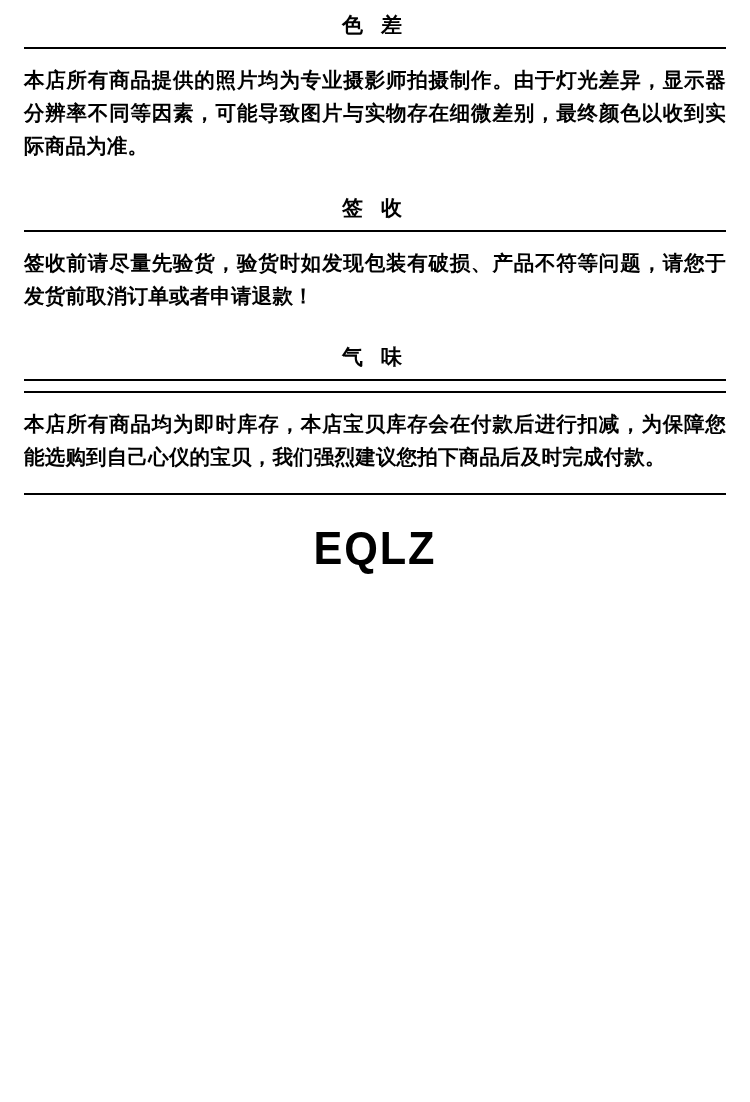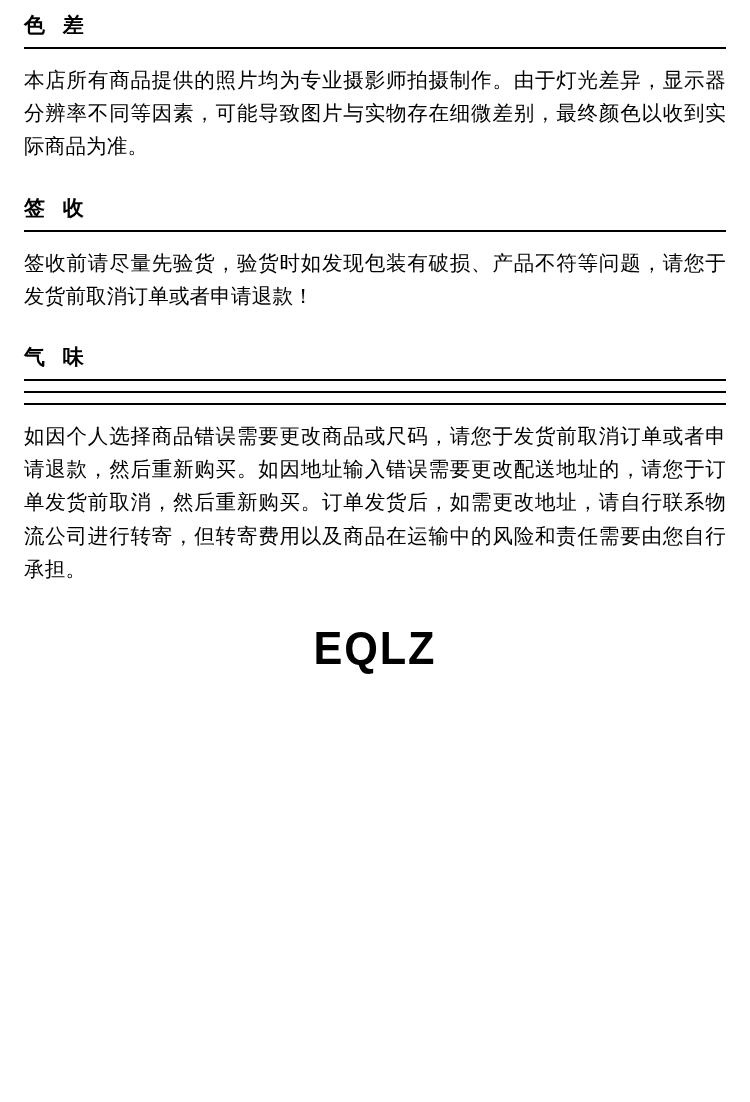--- a/index.html
+++ b/index.html
@@ -18,21 +18,21 @@
     width: 750px;
     height: 1102px;
     box-sizing: border-box;
     padding: 0 24px;
     position: relative;
   }
   .section {
     width: 100%;
   }
   .section-title {
-    text-align: left;
+    text-align: center;
     font-size: 21px;
     font-weight: 700;
     letter-spacing: 6px;
     line-height: 1;
     padding-top: 14px;
     padding-bottom: 12px;
     color: #000;
   }
   .rule {
     height: 2px;
@@ -41,20 +41,21 @@
   }
   .section-body {
     font-size: 20.5px;
     line-height: 1.62;
     letter-spacing: 0.2px;
     text-align: justify;
     text-justify: inter-ideograph;
     padding-top: 14px;
     padding-bottom: 10px;
     color: #000;
+    font-weight: bold;
   }
   .gap-sm { height: 10px; }
   .brand {
     text-align: center;
     font-family: "Liberation Sans", "DejaVu Sans", sans-serif;
     font-weight: 700;
     font-size: 46px;
     letter-spacing: 2px;
     margin-top: 26px;
     color: #000;
@@ -84,24 +85,24 @@
 
   <div class="section">
     <div class="section-title">气 味</div>
     <div class="rule"></div>
   </div>
 
   <div class="gap-sm"></div>
 
   <div class="section">
     <div class="rule"></div>
+    <div class="section-body">本店所有商品均为即时库存，本店宝贝库存会在付款后进行扣减，为保障您能选购到自己心仪的宝贝，我们强烈建议您拍下商品后及时完成付款。</div>
   </div>
 
   <div class="gap-sm"></div>
 
   <div class="section">
     <div class="rule"></div>
-    <div class="section-body">如因个人选择商品错误需要更改商品或尺码，请您于发货前取消订单或者申请退款，然后重新购买。如因地址输入错误需要更改配送地址的，请您于订单发货前取消，然后重新购买。订单发货后，如需更改地址，请自行联系物流公司进行转寄，但转寄费用以及商品在运输中的风险和责任需要由您自行承担。</div>
   </div>
 
   <div class="brand">EQLZ</div>
 
 </div>
 
 </body></html>

